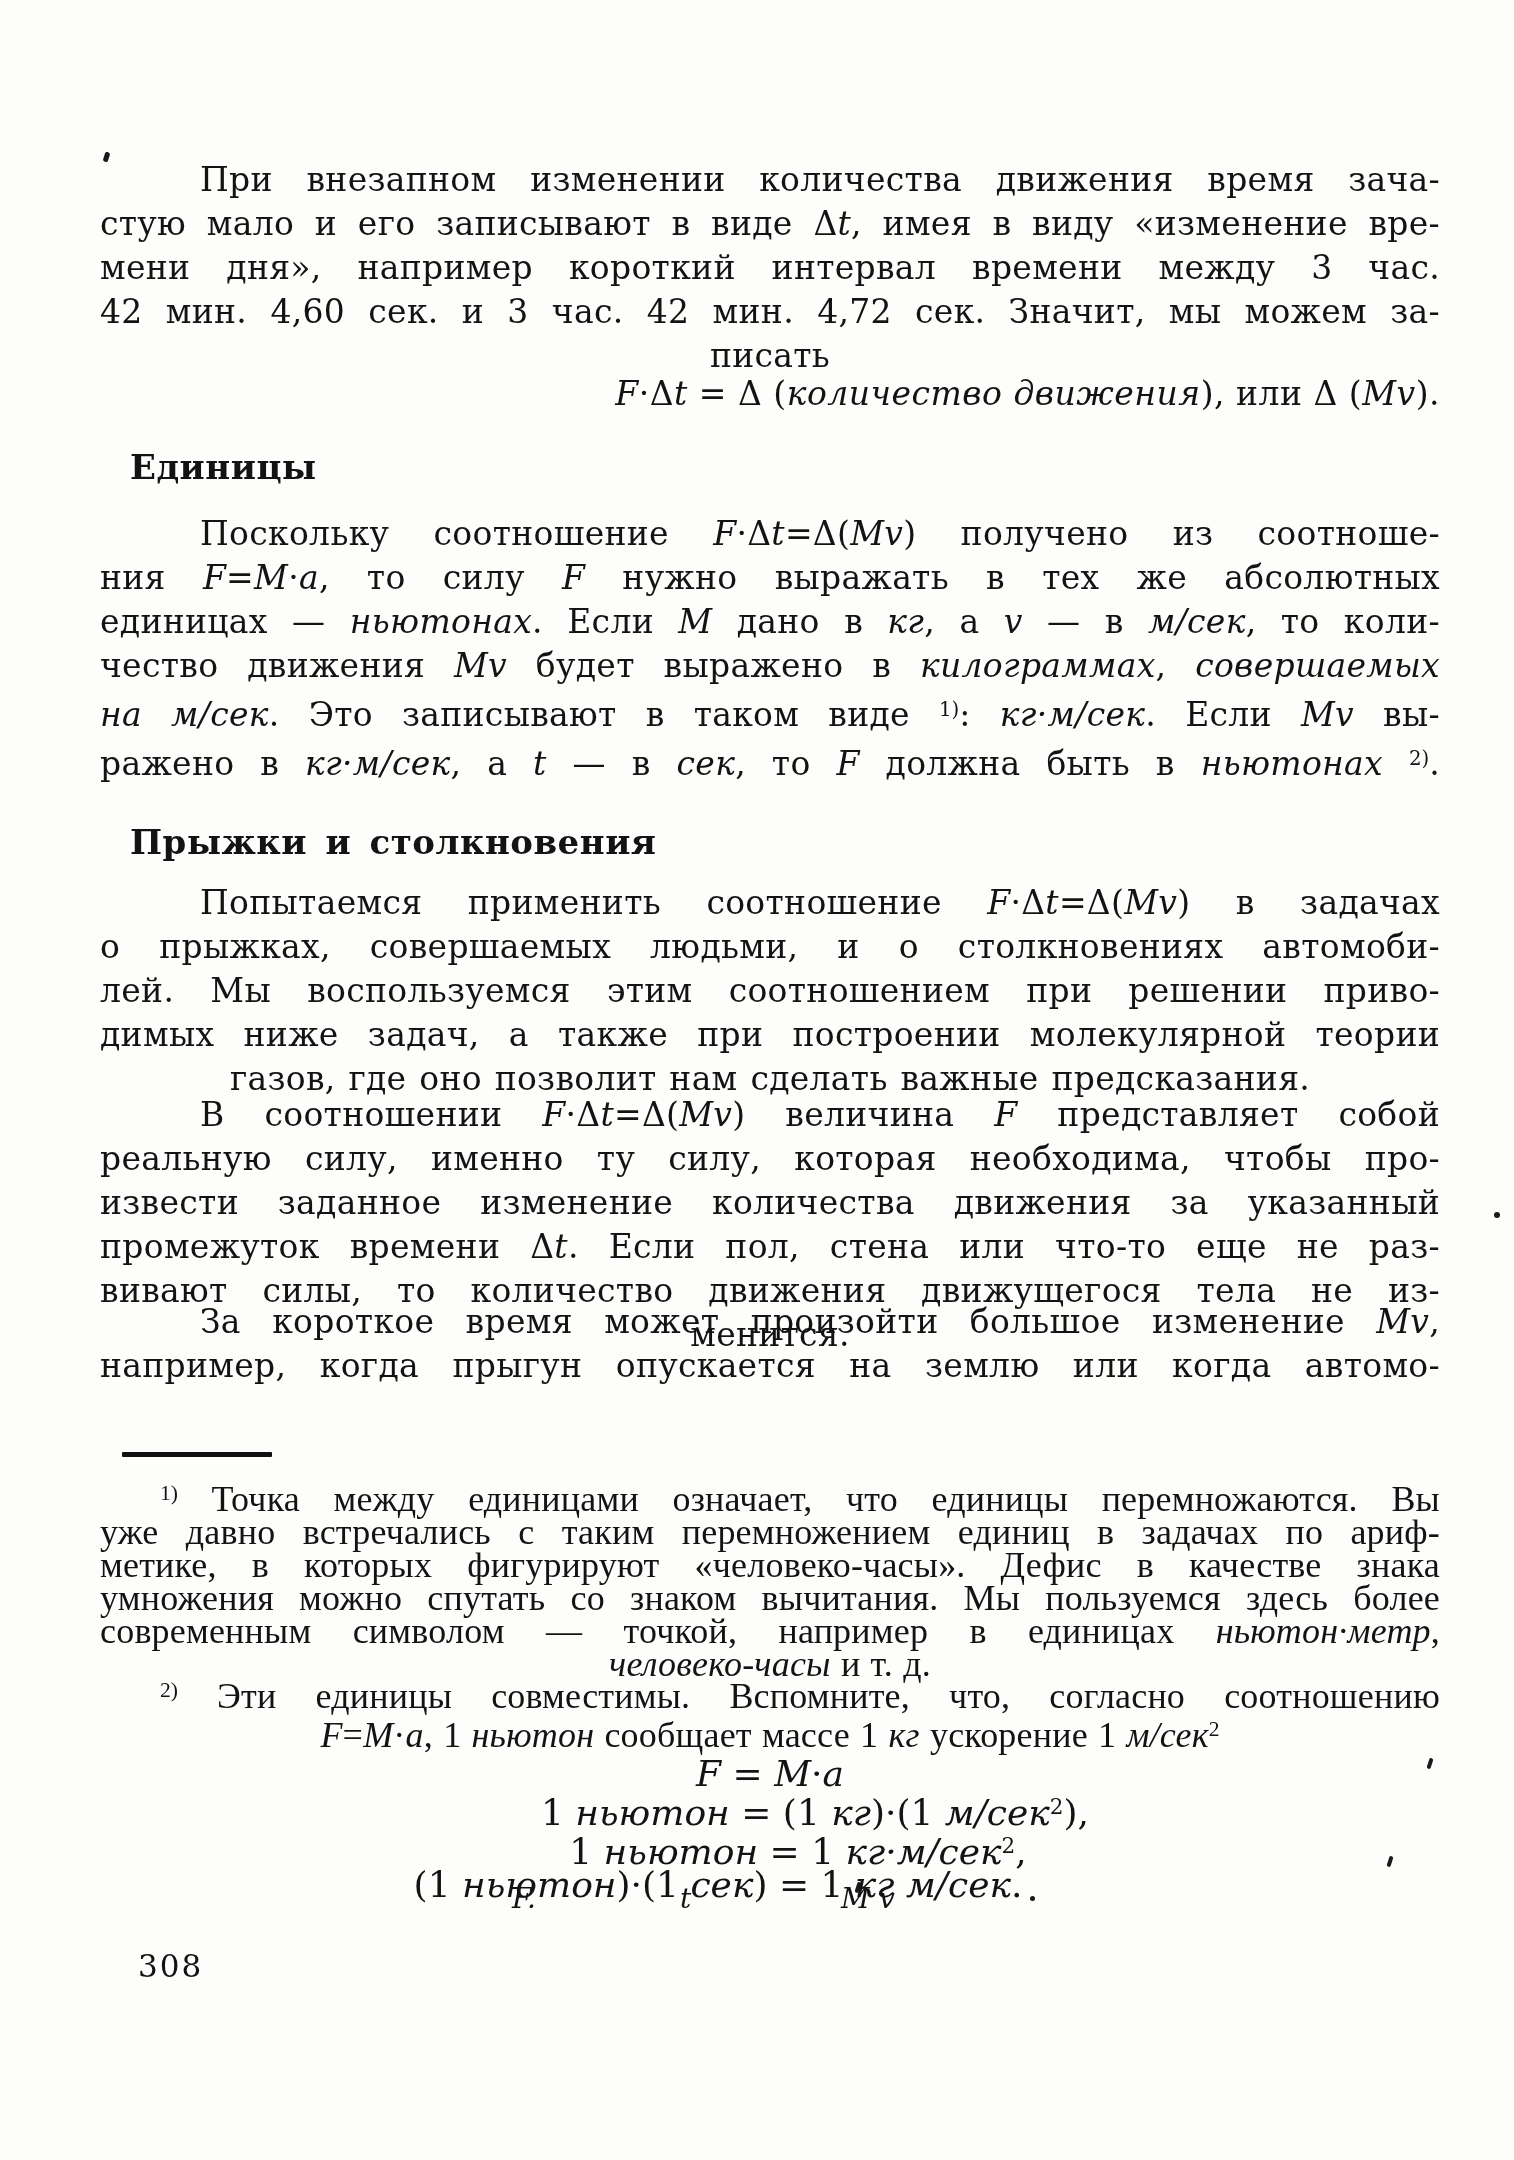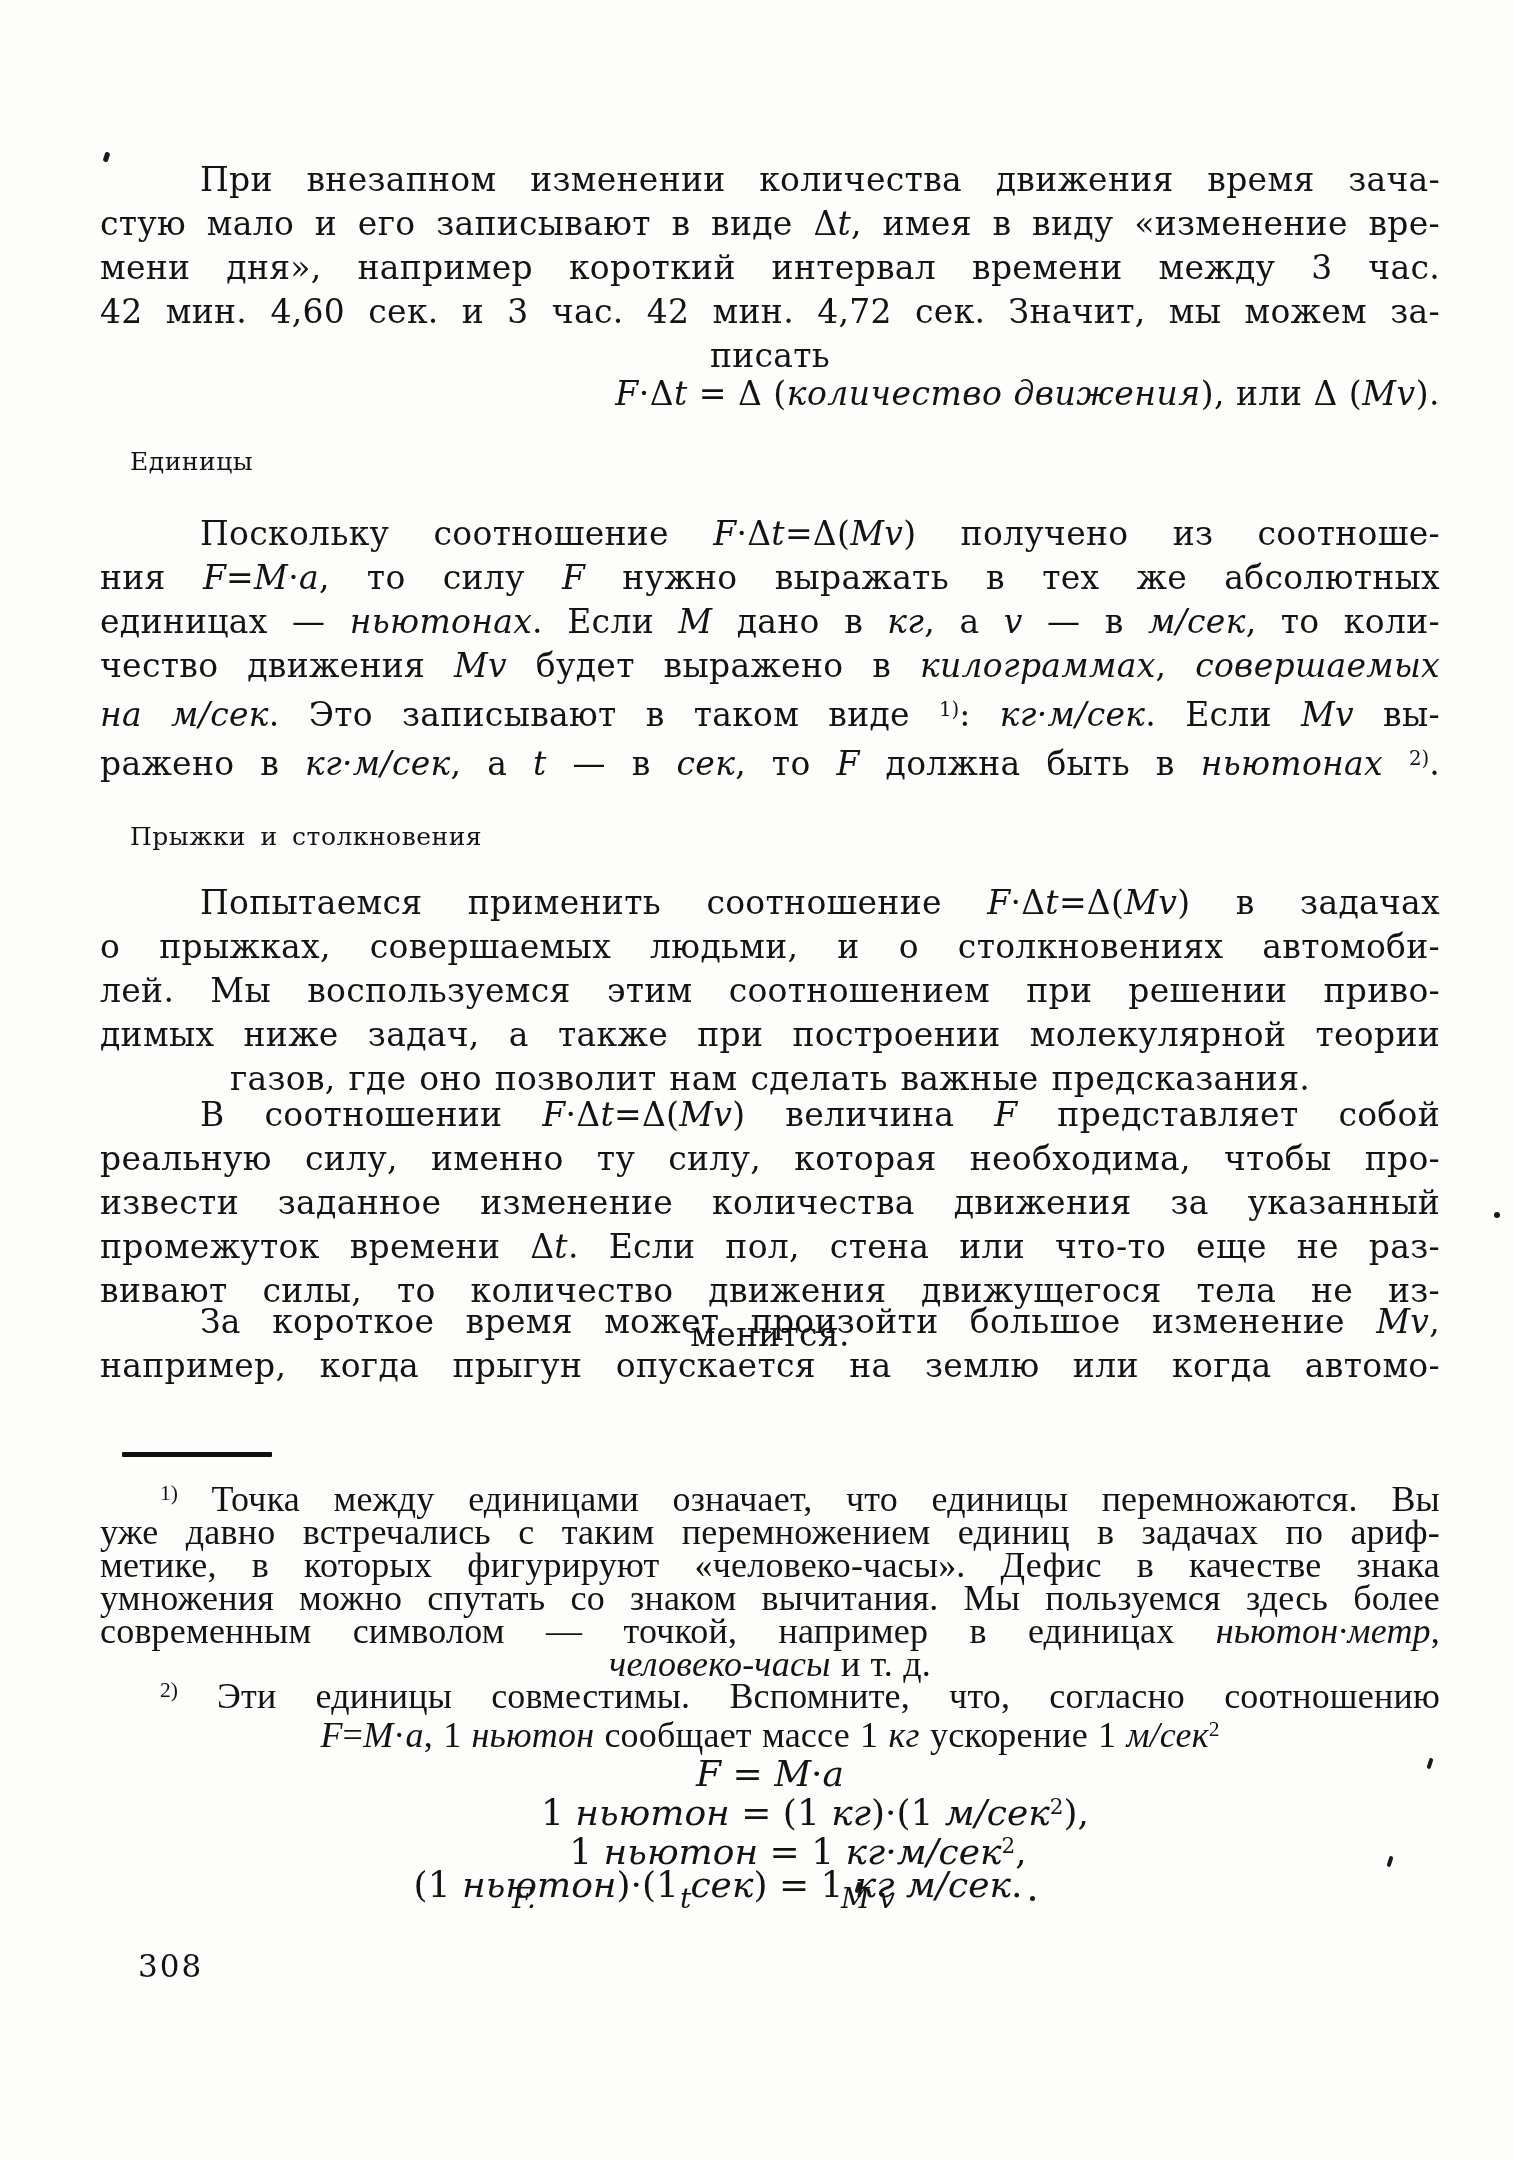--- a/index.html
+++ b/index.html
@@ -10,21 +10,21 @@
     overflow:hidden;
   }
   .content{position:absolute;left:100px;top:0;width:1340px;height:2080px;}
   .blk{position:absolute;left:0;width:1340px;}
   .body-text{font-size:33px;line-height:44px;letter-spacing:0.3px;word-spacing:2px;}
   .fn-text{font-size:36px;line-height:33px;letter-spacing:0.2px;word-spacing:1px;font-family:Liberation Serif, serif;}
   .jl{text-align:justify;text-align-last:justify;-moz-text-align-last:justify;white-space:pre-line;}
   .tail{text-align:center;}
   .ind100{text-indent:100px;}
   .ind60{text-indent:60px;}
-  .heading{font-weight:normal;font-size:25px;letter-spacing:0.5px;word-spacing:6px;}
+  .heading{font-weight:bold;font-size:34px;letter-spacing:0.5px;word-spacing:6px;}
   .formula-center{text-align:right;font-size:33px;letter-spacing:0.5px;}
   sup{font-size:0.6em;vertical-align:0.5em;letter-spacing:0;}
   i{font-style:italic;}
   .fn-rule{position:absolute;background:#101010;border-radius:1px;}
   .fline{font-size:36px;line-height:33px;text-align:center;font-style:normal;}
   .symrow span{position:absolute;font-size:28px;font-style:italic;}
   .page-num{position:absolute;font-size:31px;font-weight:normal;letter-spacing:2px;}
   .speck{position:absolute;background:#1a1a1a;}
   .speck.round{border-radius:50%;}
   .speck.tick{border-radius:2px;transform:rotate(18deg);}

